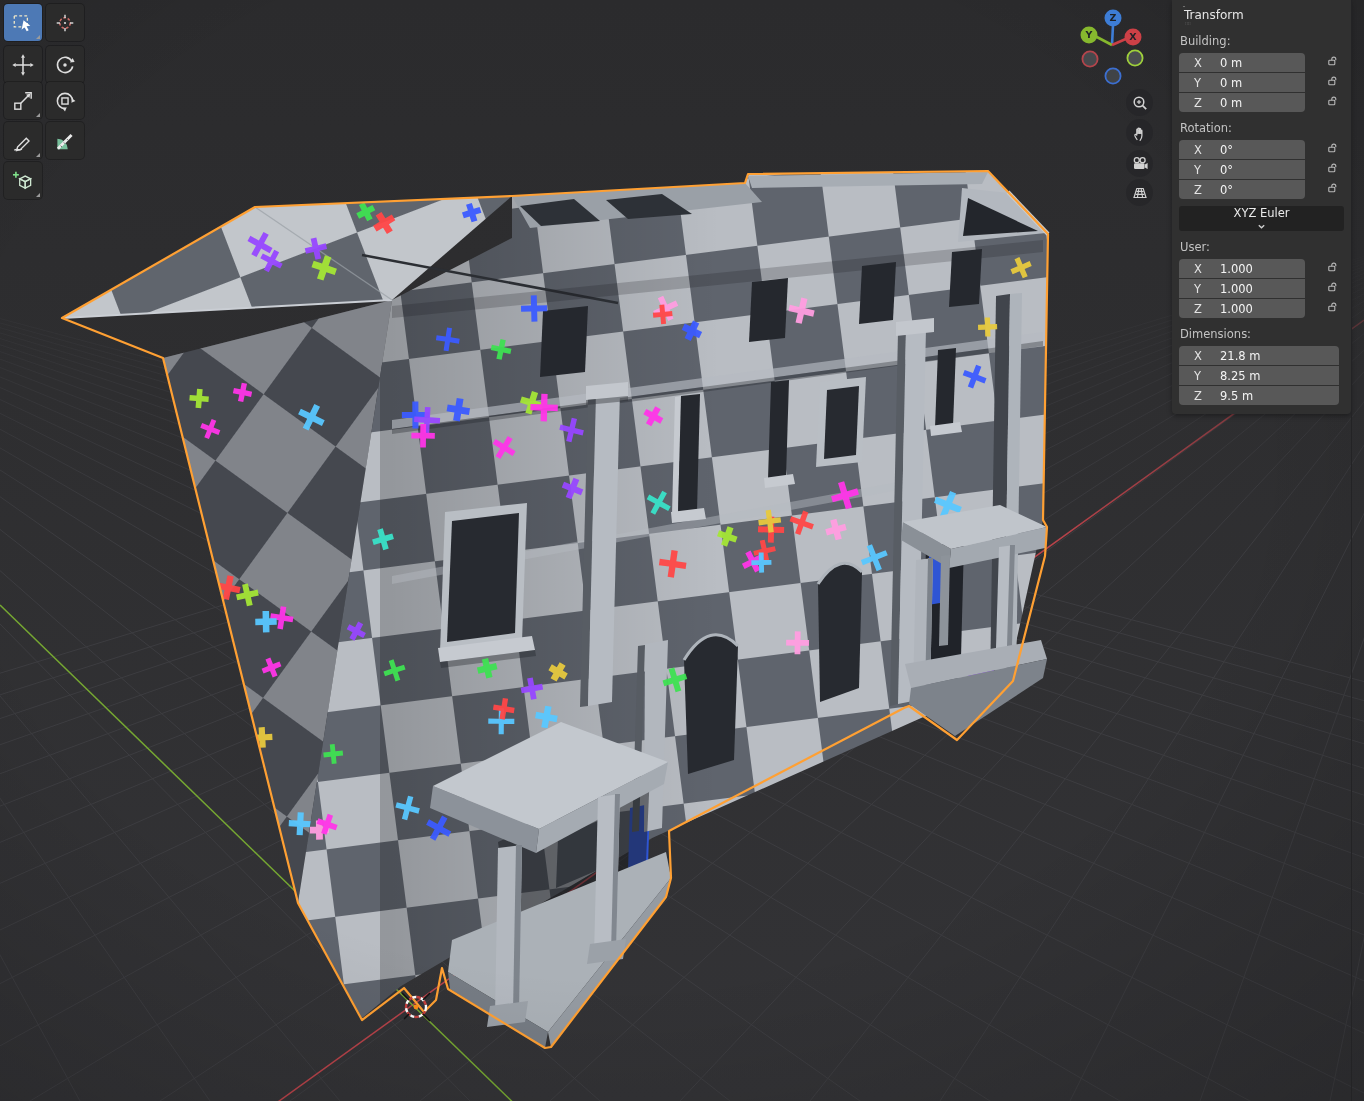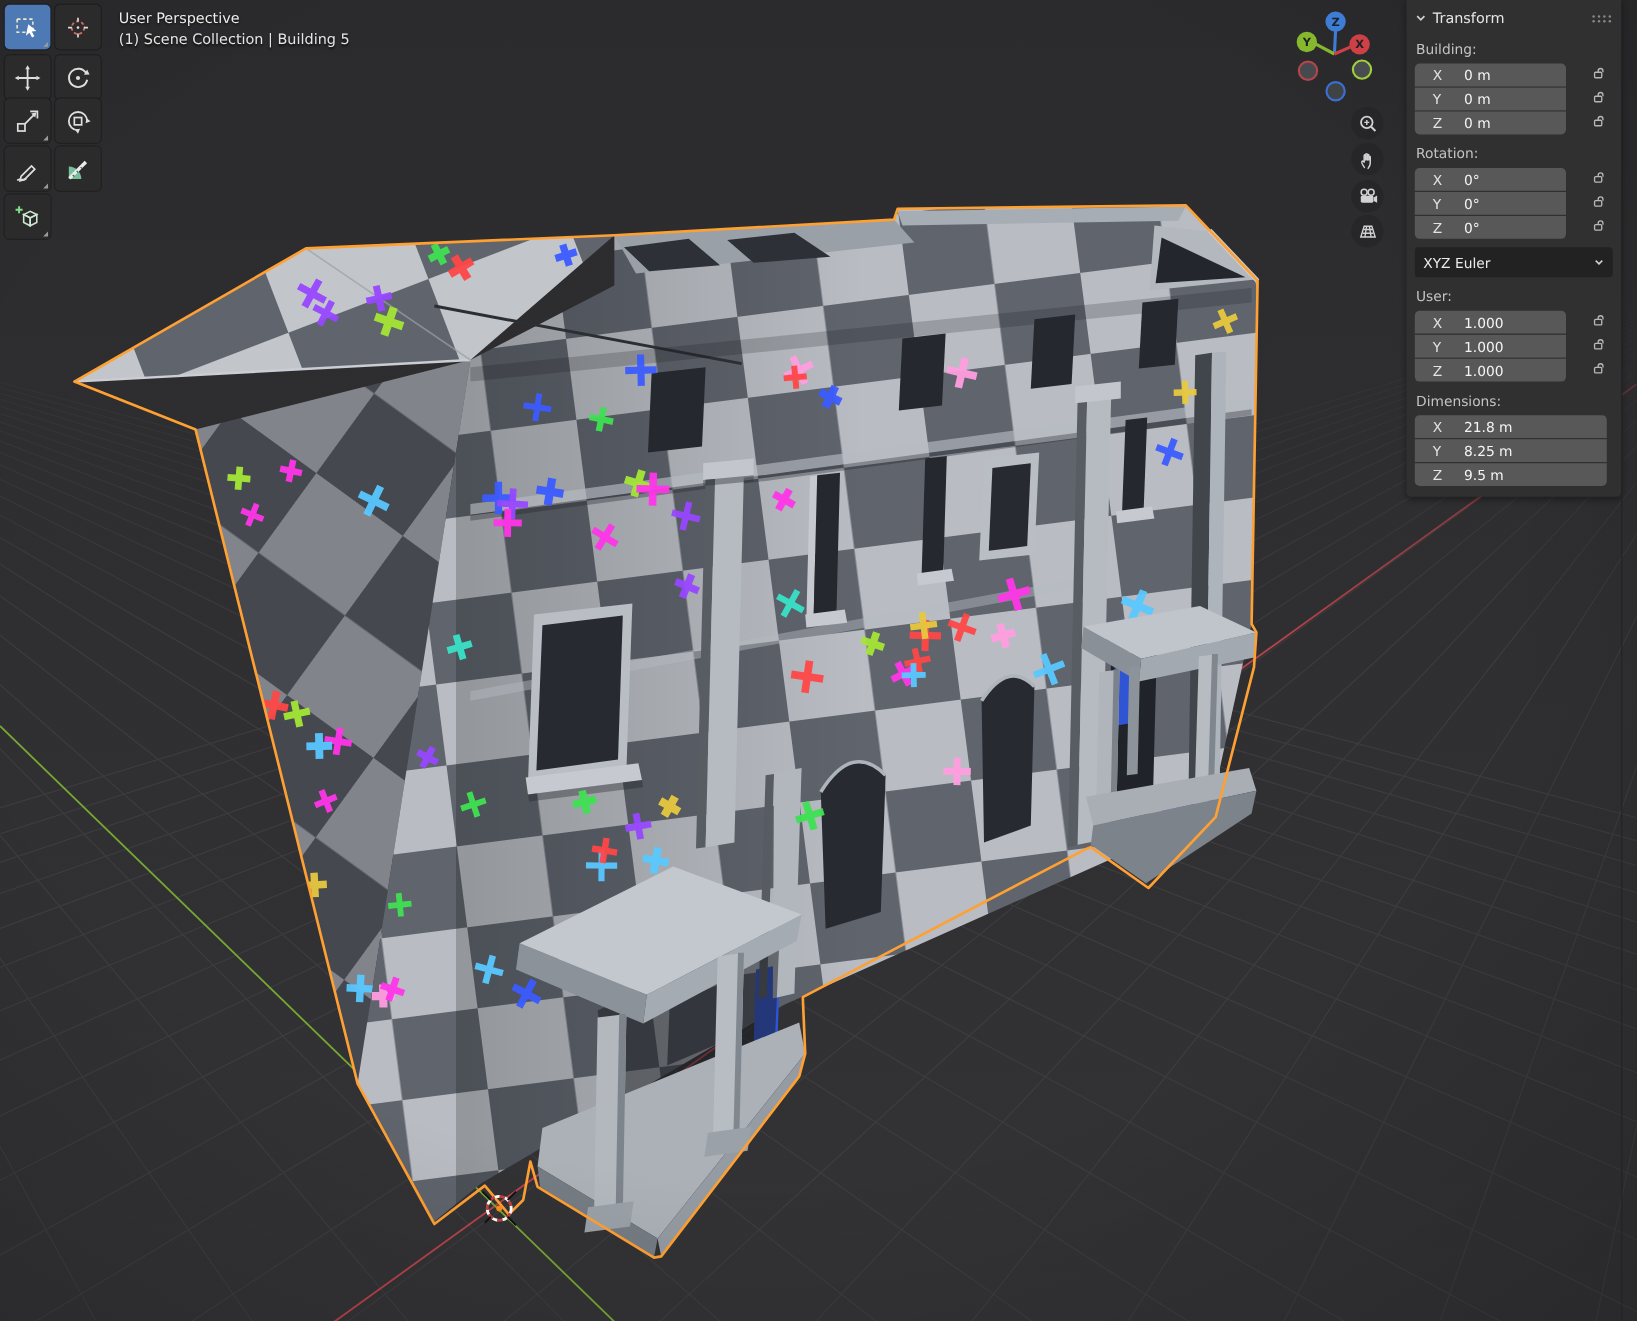--- a/index.html
+++ b/index.html
@@ -21,34 +21,34 @@
         border-left:4.5px solid transparent;border-bottom:4.5px solid #9b9b9b;}
 
   
   .navbtn{position:absolute;width:27px;height:27px;border-radius:50%;
           background:rgba(36,36,38,.62);display:flex;align-items:center;justify-content:center;}
 
   
   .npanel{position:absolute;left:1172px;top:0;width:179px;background:#303030;
           border-radius:0 0 4px 4px;color:#c9c9c9;font-size:11.5px;padding:5px 0 9px 0;
           box-shadow:0 2px 5px rgba(0,0,0,.35);}
-  .phead{display:flex;align-items:center;height:20px;padding:0 7px;}
+  .phead{display:flex;height:20px;padding:0 7px;flex-direction:column;}
   .phead .ttl{margin-left:5px;font-size:12px;color:#e6e6e6;flex:1;}
   .sect{padding:0 8px;margin:9px 0 5px 0;color:#c3c3c3;}
   .rowwrap{position:relative;padding-left:7px;}
   .frow{display:flex;width:126px;height:19px;background:#585858;margin-bottom:1px;align-items:center;}
   .frow.first{border-radius:4px 4px 0 0;}
   .frow.last{border-radius:0 0 4px 4px;margin-bottom:0;}
   .frow .ax{width:26px;padding-left:15px;color:#e3e3e3;}
   .frow .val{flex:1;text-align:left;padding-right:8px;color:#f4f4f4;}
   .dim .frow{width:160px;}
   .lockcol{position:absolute;right:12px;top:2px;display:flex;flex-direction:column;gap:8px;}
   .lockcol svg{display:block;}
   .dropdown{margin:7px 7px 0 7px;height:25px;background:#222222;border-radius:3px;
-            display:flex;align-items:center;padding:0 7px;color:#eaeaea;}
+            display:flex;align-items:center;padding:0 7px;color:#eaeaea;flex-direction:column;}
   .dropdown .dval{flex:1;}
   .gripdots{width:18px;height:9px;}
   .edge-strip{position:absolute;left:1351px;top:0;width:1px;height:1101px;background:#232325;}
 </style>
 </head>
 <body>
 <div id="app">
 
 <svg id="scene" width="1364" height="1101">
   <defs>
@@ -344,24 +344,20 @@
           <line x1="-7" y1="-7" x2="-14" y2="-14"></line>
       <line x1="7" y1="7" x2="14" y2="14"></line>
           <line x1="-7" y1="7" x2="-12" y2="12"></line>
     </g>
     <circle r="2.4" fill="#ff8c1a"></circle>
   </g>
 
   <rect width="1364" height="1101" fill="url(#vign)"></rect>
 </svg>
 
-<div class="vp-header">
-  <div>User Perspective</div>
-  <div class="crumb">(1) Scene Collection | Building 5</div>
-</div>
 
 <div>
   <div class="tbtn active" style="left:4px;top:4px" title="Select Box">
     <svg width="24" height="24" viewBox="0 0 22 22">
       <rect x="3" y="4.5" width="12" height="10" fill="none" stroke="#f0e8c8" stroke-width="1.2" stroke-dasharray="2.6 2"></rect>
       <path d="M11.5,8.5 l6.2,5.1 -3.5,0.4 2,3.7 -1.8,0.95 -2,-3.7 -2.7,2.3 z" fill="#ffffff"></path>
     </svg>
     <span class="subtri"></span>
   </div>
   <div class="tbtn" style="left:46px;top:4px" title="Cursor">

